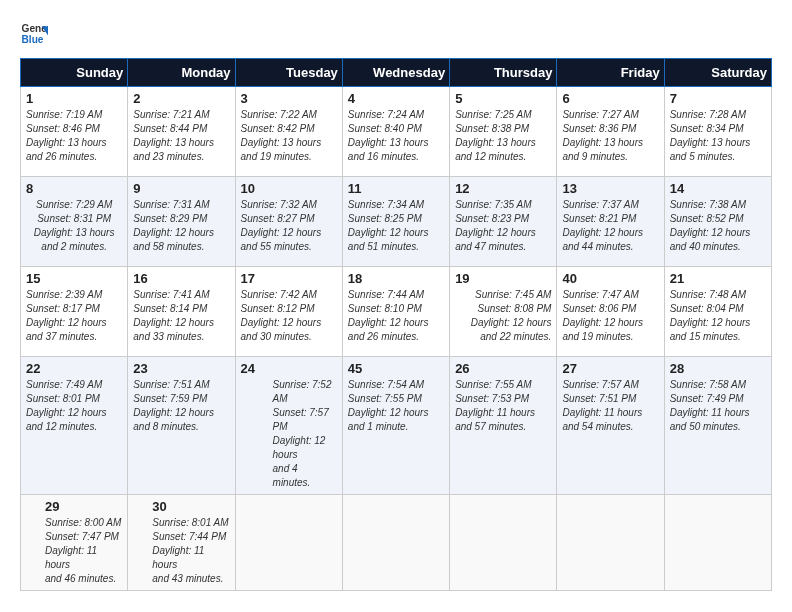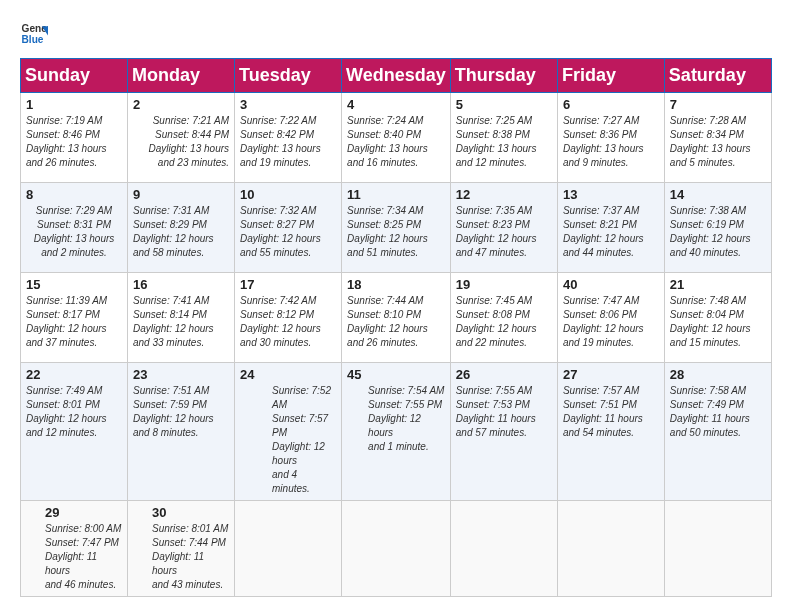--- a/index.html
+++ b/index.html
@@ -34,25 +34,25 @@
     .subtitle {
       font-size: 14px;
       color: #555;
     }
     .calendar {
       width: 100%;
       border-collapse: collapse;
       font-size: 10.5px;
     }
     .calendar th {
-      background: #be185d;
+      background: #0f172a;
       color: #fff;
       padding: 6px 4px;
-      text-align: left;
-      font-size: 18px;
+      text-align: right;
+      font-size: 13px;
       font-weight: bold;
       border: 1px solid #1a6abf;
     }
     .calendar td {
       border: 1px solid #ccc;
       vertical-align: top;
       padding: 4px 5px;
       width: calc(100%/7);
       min-height: 75px;
       height: 90px;
@@ -112,21 +112,21 @@
       <tr>
         <td>
           <span class="day-num">1</span>
           <div class="day-info" style="white-space: pre-line;">Sunrise: 7:19 AM
 Sunset: 8:46 PM
 Daylight: 13 hours
 and 26 minutes.</div>
         </td>
         <td>
           <span class="day-num">2</span>
-          <div class="day-info" style="white-space: pre-line; text-align: right;">Sunrise: 7:21 AM
+          <div class="day-info" style="white-space: pre-line;">Sunrise: 7:21 AM
 Sunset: 8:44 PM
 Daylight: 13 hours
 and 23 minutes.</div>
         </td>
         <td>
           <span class="day-num">3</span>
           <div class="day-info" style="white-space: pre-line;">Sunrise: 7:22 AM
 Sunset: 8:42 PM
 Daylight: 13 hours
 and 19 minutes.</div>
@@ -199,29 +199,29 @@
         <td>
           <span class="day-num">13</span>
           <div class="day-info" style="white-space: pre-line;">Sunrise: 7:37 AM
 Sunset: 8:21 PM
 Daylight: 12 hours
 and 44 minutes.</div>
         </td>
         <td>
           <span class="day-num">14</span>
           <div class="day-info" style="white-space: pre-line;">Sunrise: 7:38 AM
-Sunset: 6:19 PM
+Sunset: 8:52 PM
 Daylight: 12 hours
 and 40 minutes.</div>
         </td>
       </tr>
       <tr>
         <td>
           <span class="day-num">15</span>
-          <div class="day-info" style="white-space: pre-line;">Sunrise: 11:39 AM
+          <div class="day-info" style="white-space: pre-line;">Sunrise: 2:39 AM
 Sunset: 8:17 PM
 Daylight: 12 hours
 and 37 minutes.</div>
         </td>
         <td>
           <span class="day-num">16</span>
           <div class="day-info" style="white-space: pre-line;">Sunrise: 7:41 AM
 Sunset: 8:14 PM
 Daylight: 12 hours
 and 33 minutes.</div>
@@ -235,21 +235,21 @@
         </td>
         <td>
           <span class="day-num">18</span>
           <div class="day-info" style="white-space: pre-line;">Sunrise: 7:44 AM
 Sunset: 8:10 PM
 Daylight: 12 hours
 and 26 minutes.</div>
         </td>
         <td>
           <span class="day-num">19</span>
-          <div class="day-info" style="white-space: pre-line;">Sunrise: 7:45 AM
+          <div class="day-info" style="white-space: pre-line; text-align: right;">Sunrise: 7:45 AM
 Sunset: 8:08 PM
 Daylight: 12 hours
 and 22 minutes.</div>
         </td>
         <td>
           <span class="day-num">40</span>
           <div class="day-info" style="white-space: pre-line;">Sunrise: 7:47 AM
 Sunset: 8:06 PM
 Daylight: 12 hours
 and 19 minutes.</div>
@@ -279,21 +279,21 @@
         </td>
         <td>
           <span class="day-num">24</span>
           <div class="day-info" style="white-space: pre-line; margin-left: 32px;">Sunrise: 7:52 AM
 Sunset: 7:57 PM
 Daylight: 12 hours
 and 4 minutes.</div>
         </td>
         <td>
           <span class="day-num">45</span>
-          <div class="day-info" style="white-space: pre-line; margin-left: 21px;">Sunrise: 7:54 AM
+          <div class="day-info" style="white-space: pre-line;">Sunrise: 7:54 AM
 Sunset: 7:55 PM
 Daylight: 12 hours
 and 1 minute.</div>
         </td>
         <td>
           <span class="day-num">26</span>
           <div class="day-info" style="white-space: pre-line;">Sunrise: 7:55 AM
 Sunset: 7:53 PM
 Daylight: 11 hours
 and 57 minutes.</div>

